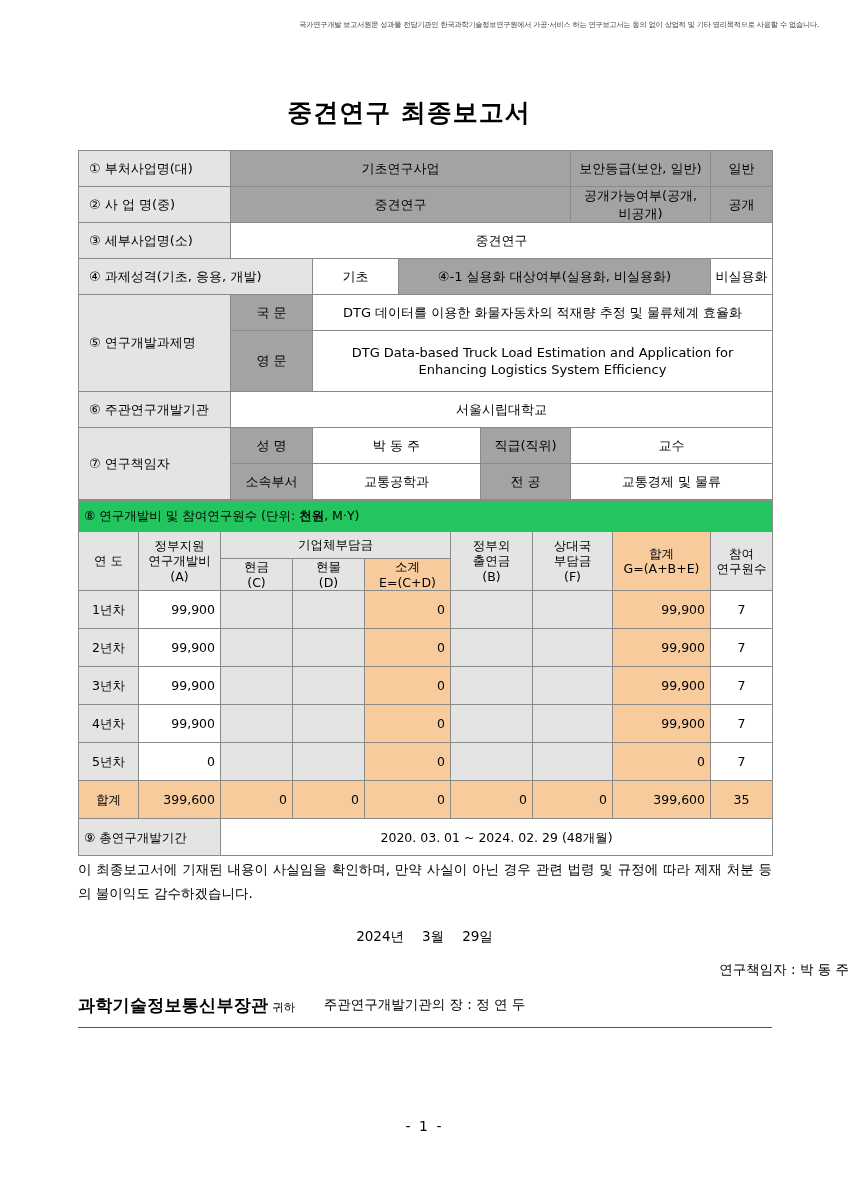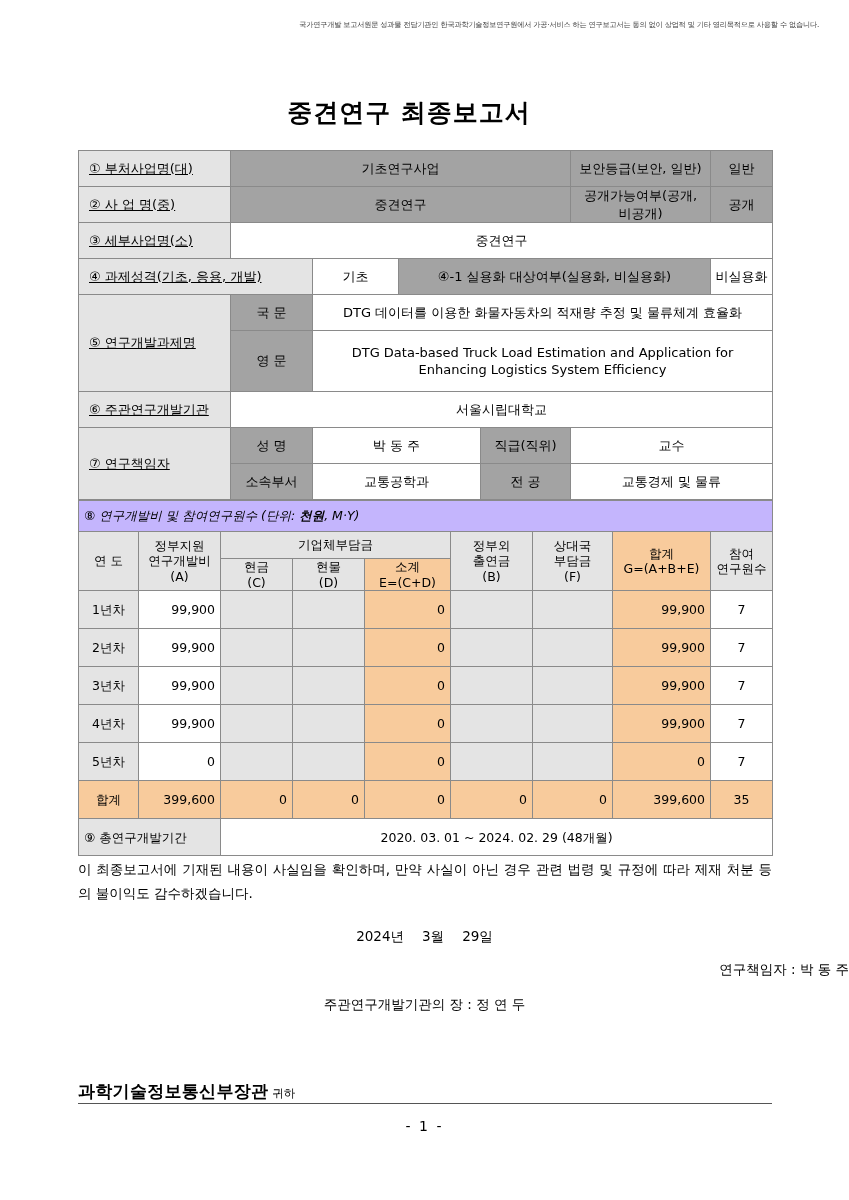--- a/index.html
+++ b/index.html
@@ -68,44 +68,42 @@
     text-align: center;
     vertical-align: middle;
     height: 35px;
     line-height: 1.35;
     word-break: keep-all;
   }
   .lbl {
     background: #e4e4e4;
     text-align: left !important;
     padding-left: 10px !important;
-    text-decoration: underline;
   }
   .lbl-c {
     background: #a3a3a3;
     text-align: center !important;
   }
   .val {
     background: #ffffff;
   }
 
   .title-ko { font-size: 13.5px; }
   .title-en {
     font-size: 13px;
     line-height: 1.5;
     padding: 4px 14px !important;
     text-align: center;
   }
 
   
   .budget-caption {
-    background: #c4b5fd;
+    background: #22c55e;
     font-size: 13.5px;
     height: 30px;
-    font-style: italic;
   }
   .budget-caption b { font-weight: bold; }
 
   table.budget {
     border-collapse: collapse;
     width: 694px;
     table-layout: fixed;
   }
   table.budget td, table.budget th {
     border: 1px solid #8a8a8a;
@@ -196,25 +194,25 @@
     position: absolute;
     top: 996px;
     left: 0;
     width: 849px;
     text-align: center;
     font-size: 13.5px;
   }
 
   .minister-line {
     position: absolute;
-    top: 1080px;
+    top: 994px;
     left: 78px;
     width: 694px;
     border-bottom: 1.5px solid #555;
-    padding-bottom: 0;
+    padding-bottom: 10px;
   }
   .minister-name {
     font-size: 17px;
     font-weight: bold;
     letter-spacing: 0.3px;
   }
   .minister-suffix {
     font-size: 11.5px;
     margin-left: 4px;
   }

